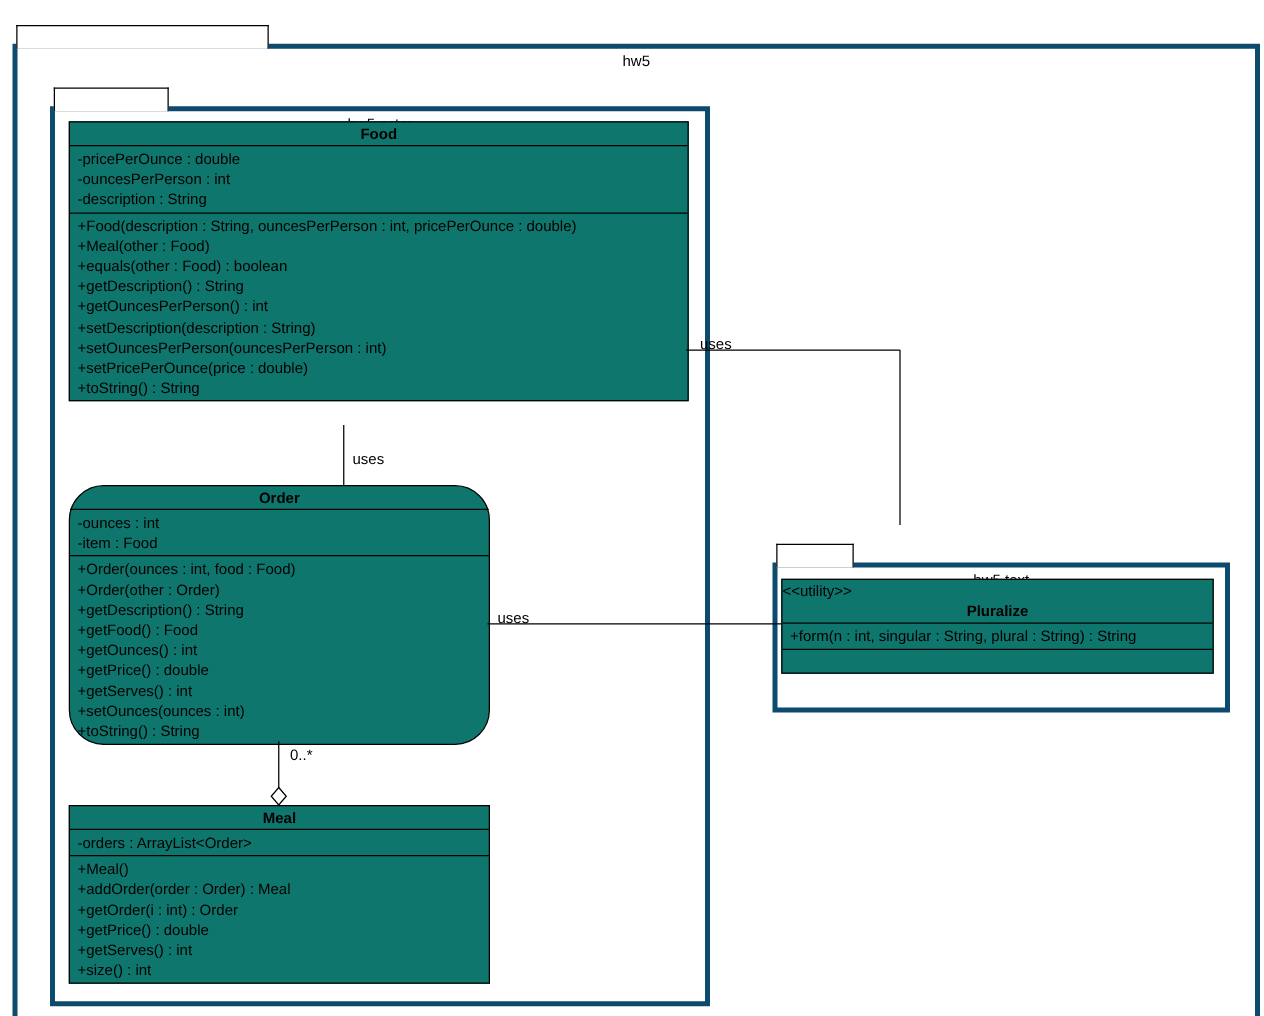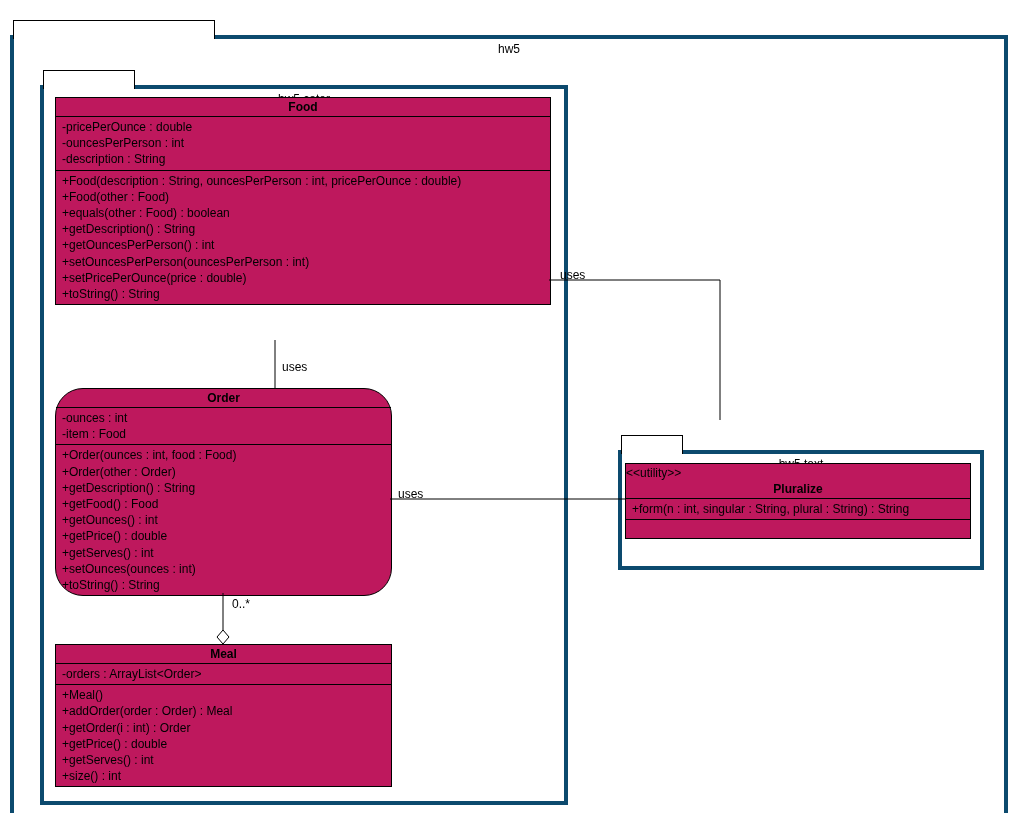--- a/index.html
+++ b/index.html
@@ -26,21 +26,21 @@
     top: -19px;
     left: -1px;
   }
   .package-title {
     text-align: center;
     padding: 3px 0;
   }
   .class-box {
     position: absolute;
     border: 1px solid #000;
-    background: #be185d;
+    background: #0f766e;
   }
   .class-title {
     font-weight: bold;
     text-align: center;
     border-bottom: 1px solid #000;
     padding: 2px 4px;
   }
   .class-stereotype {
     text-align: left;
     padding-top: 2px;
@@ -84,24 +84,25 @@
 
 <div class="class-box" style="left:55px; top:97px; width:494px;">
   <div class="class-title">Food</div>
   <div class="class-section">
     <div class="row">-pricePerOunce : double</div>
     <div class="row">-ouncesPerPerson : int</div>
     <div class="row">-description : String</div>
   </div>
   <div class="class-section">
     <div class="row">+Food(description : String, ouncesPerPerson : int, pricePerOunce : double)</div>
-    <div class="row">+Food(other : Food)</div>
+    <div class="row">+Meal(other : Food)</div>
     <div class="row">+equals(other : Food) : boolean</div>
     <div class="row">+getDescription() : String</div>
     <div class="row">+getOuncesPerPerson() : int</div>
+    <div class="row">+setDescription(description : String)</div>
     <div class="row">+setOuncesPerPerson(ouncesPerPerson : int)</div>
     <div class="row">+setPricePerOunce(price : double)</div>
     <div class="row">+toString() : String</div>
   </div>
 </div>
 
 <div class="class-box" style="left:55px; top:388px; width:335px;border-radius:28px;">
   <div class="class-title">Order</div>
   <div class="class-section">
     <div class="row">-ounces : int</div>

